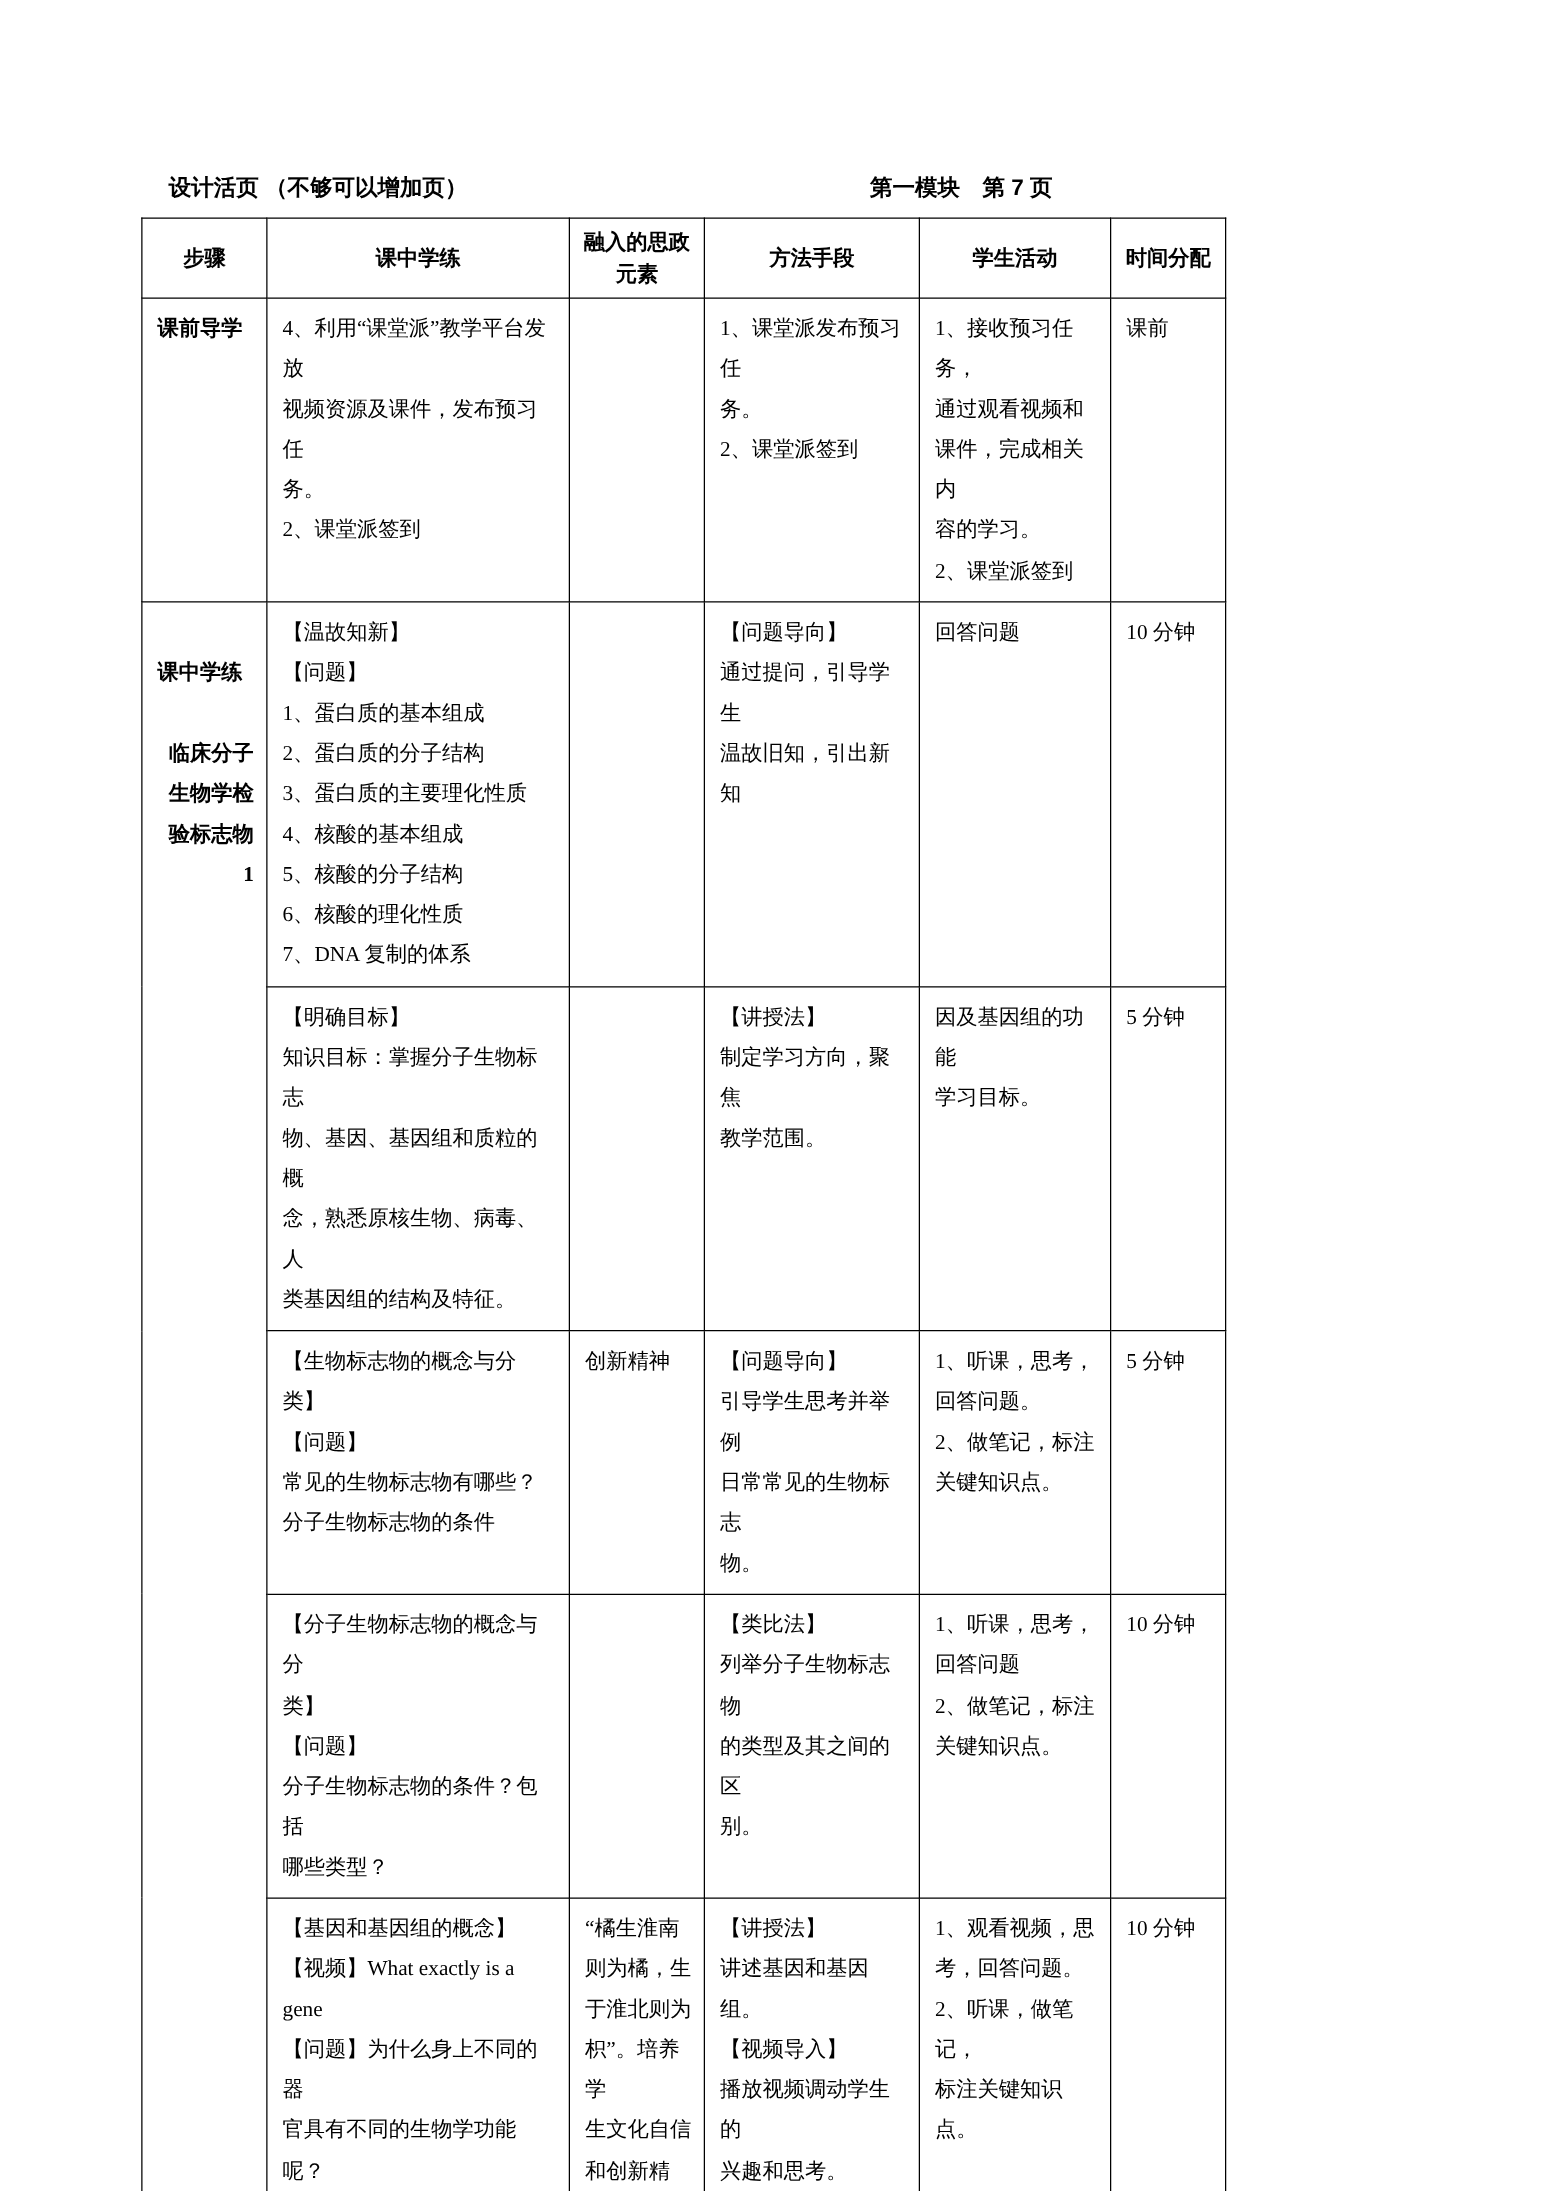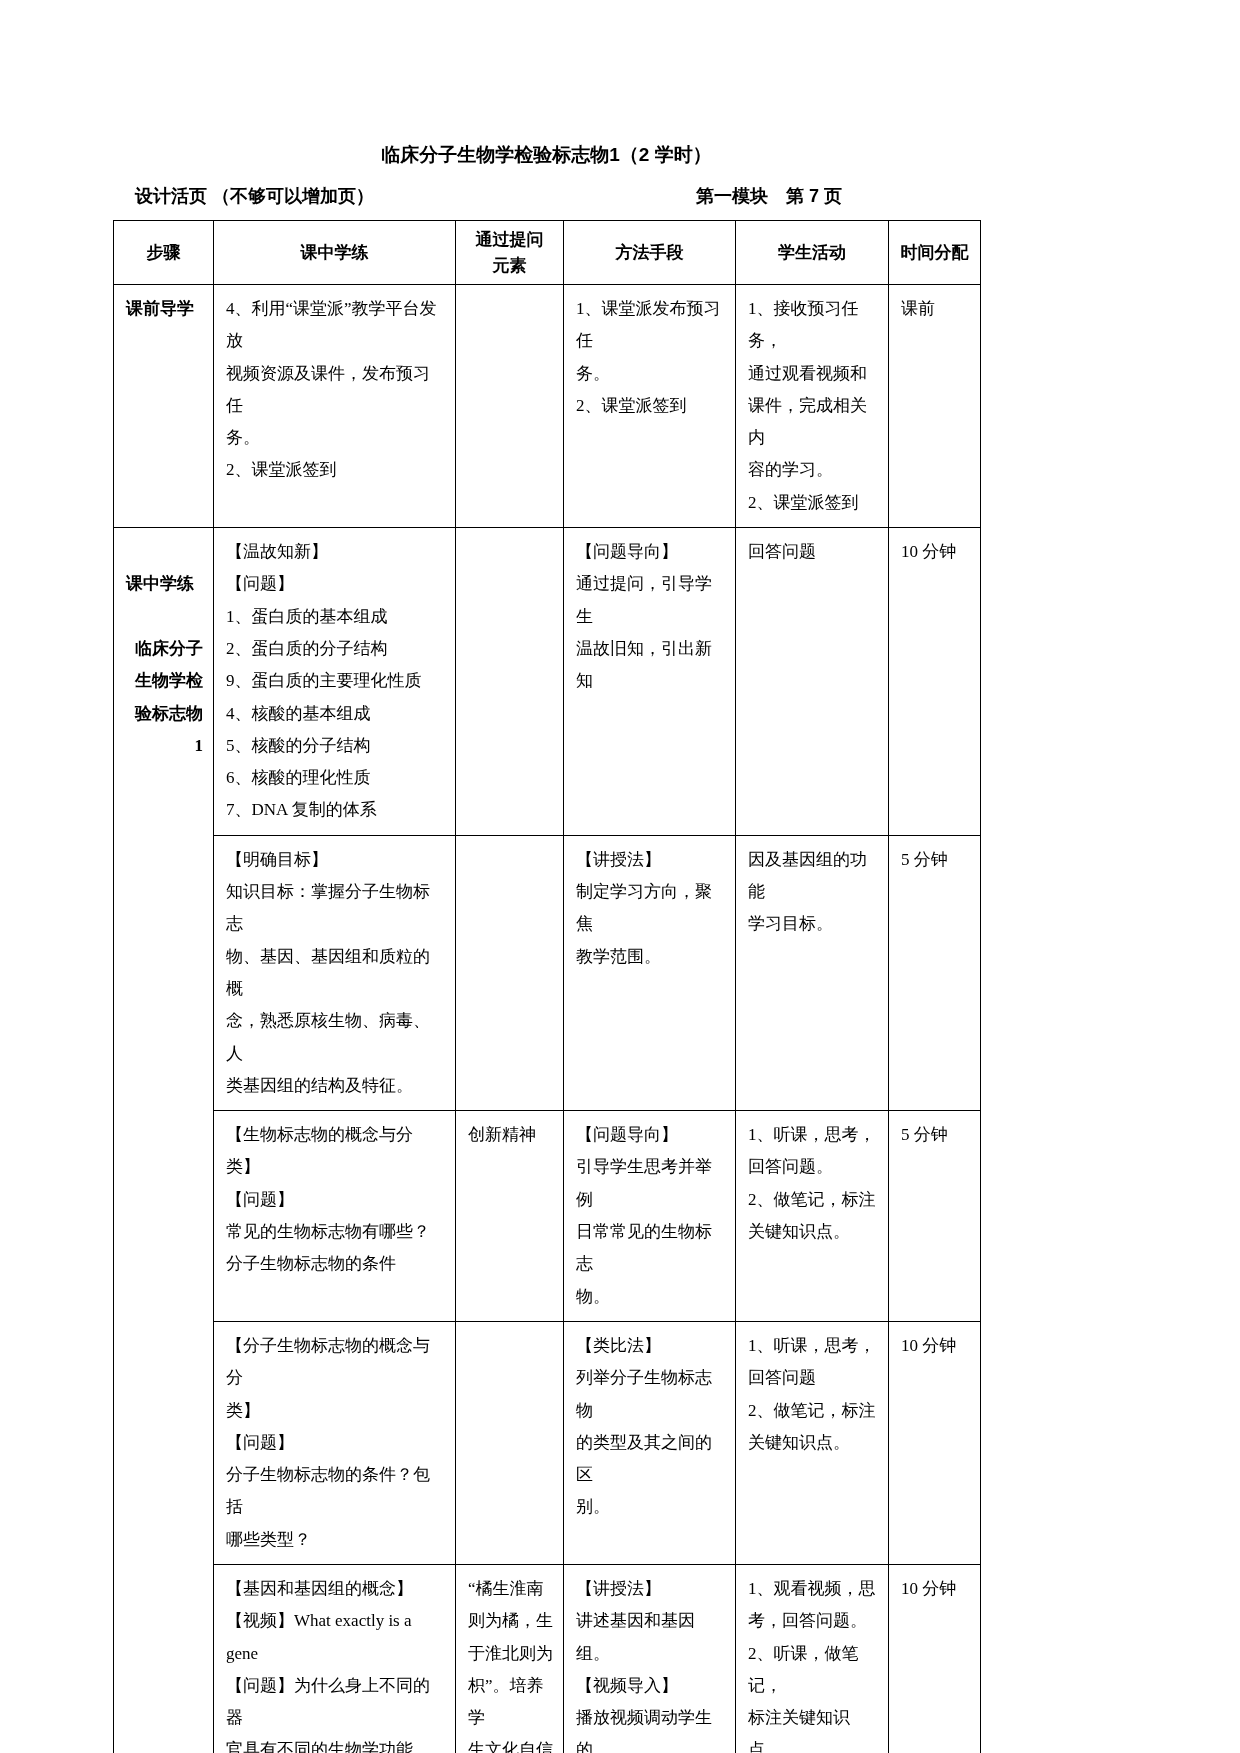--- a/index.html
+++ b/index.html
@@ -78,41 +78,40 @@
   }
   td.tight { line-height: 1.62; }
   td.cell-time { padding-left: 10px; }
 </style>
 </head>
 <body>
 
 <div class="page">
   <div class="content">
 
-    <div class="doc-subtitle">临床分子生物学检验标志物1（2 学时）</div>
 
     <div class="meta-row">
       <span class="meta-left">设计活页 （不够可以增加页）</span>
       <span class="meta-right">第一模块　第 7 页</span>
     </div>
 
     <table class="lesson">
       <colgroup>
         <col style="width:100px">
         <col style="width:242px">
         <col style="width:108px">
         <col style="width:172px">
         <col style="width:153px">
         <col style="width:92px">
       </colgroup>
       <thead>
         <tr>
           <th>步骤</th>
           <th>课中学练</th>
-          <th>通过提问
+          <th>融入的思政
 元素</th>
           <th>方法手段</th>
           <th>学生活动</th>
           <th>时间分配</th>
         </tr>
       </thead>
       <tbody>
         <tr>
           <td class="cell-step">课前导学</td>
           <td class="cell-content">4、利用“课堂派”教学平台发放
@@ -135,21 +134,21 @@
           <td class="cell-step" rowspan="5">
             <div class="step-title">课中学练</div>
             <div class="step-sub">临床分子
 生物学检
 验标志物 1</div>
           </td>
           <td class="cell-content tight">【温故知新】
 【问题】
 1、蛋白质的基本组成
 2、蛋白质的分子结构
-9、蛋白质的主要理化性质
+3、蛋白质的主要理化性质
 4、核酸的基本组成
 5、核酸的分子结构
 6、核酸的理化性质
 7、DNA 复制的体系</td>
           <td class="cell-ideology"></td>
           <td class="cell-method">【问题导向】
 通过提问，引导学生
 温故旧知，引出新知</td>
           <td class="cell-activity">回答问题</td>
           <td class="cell-time">10 分钟</td>

